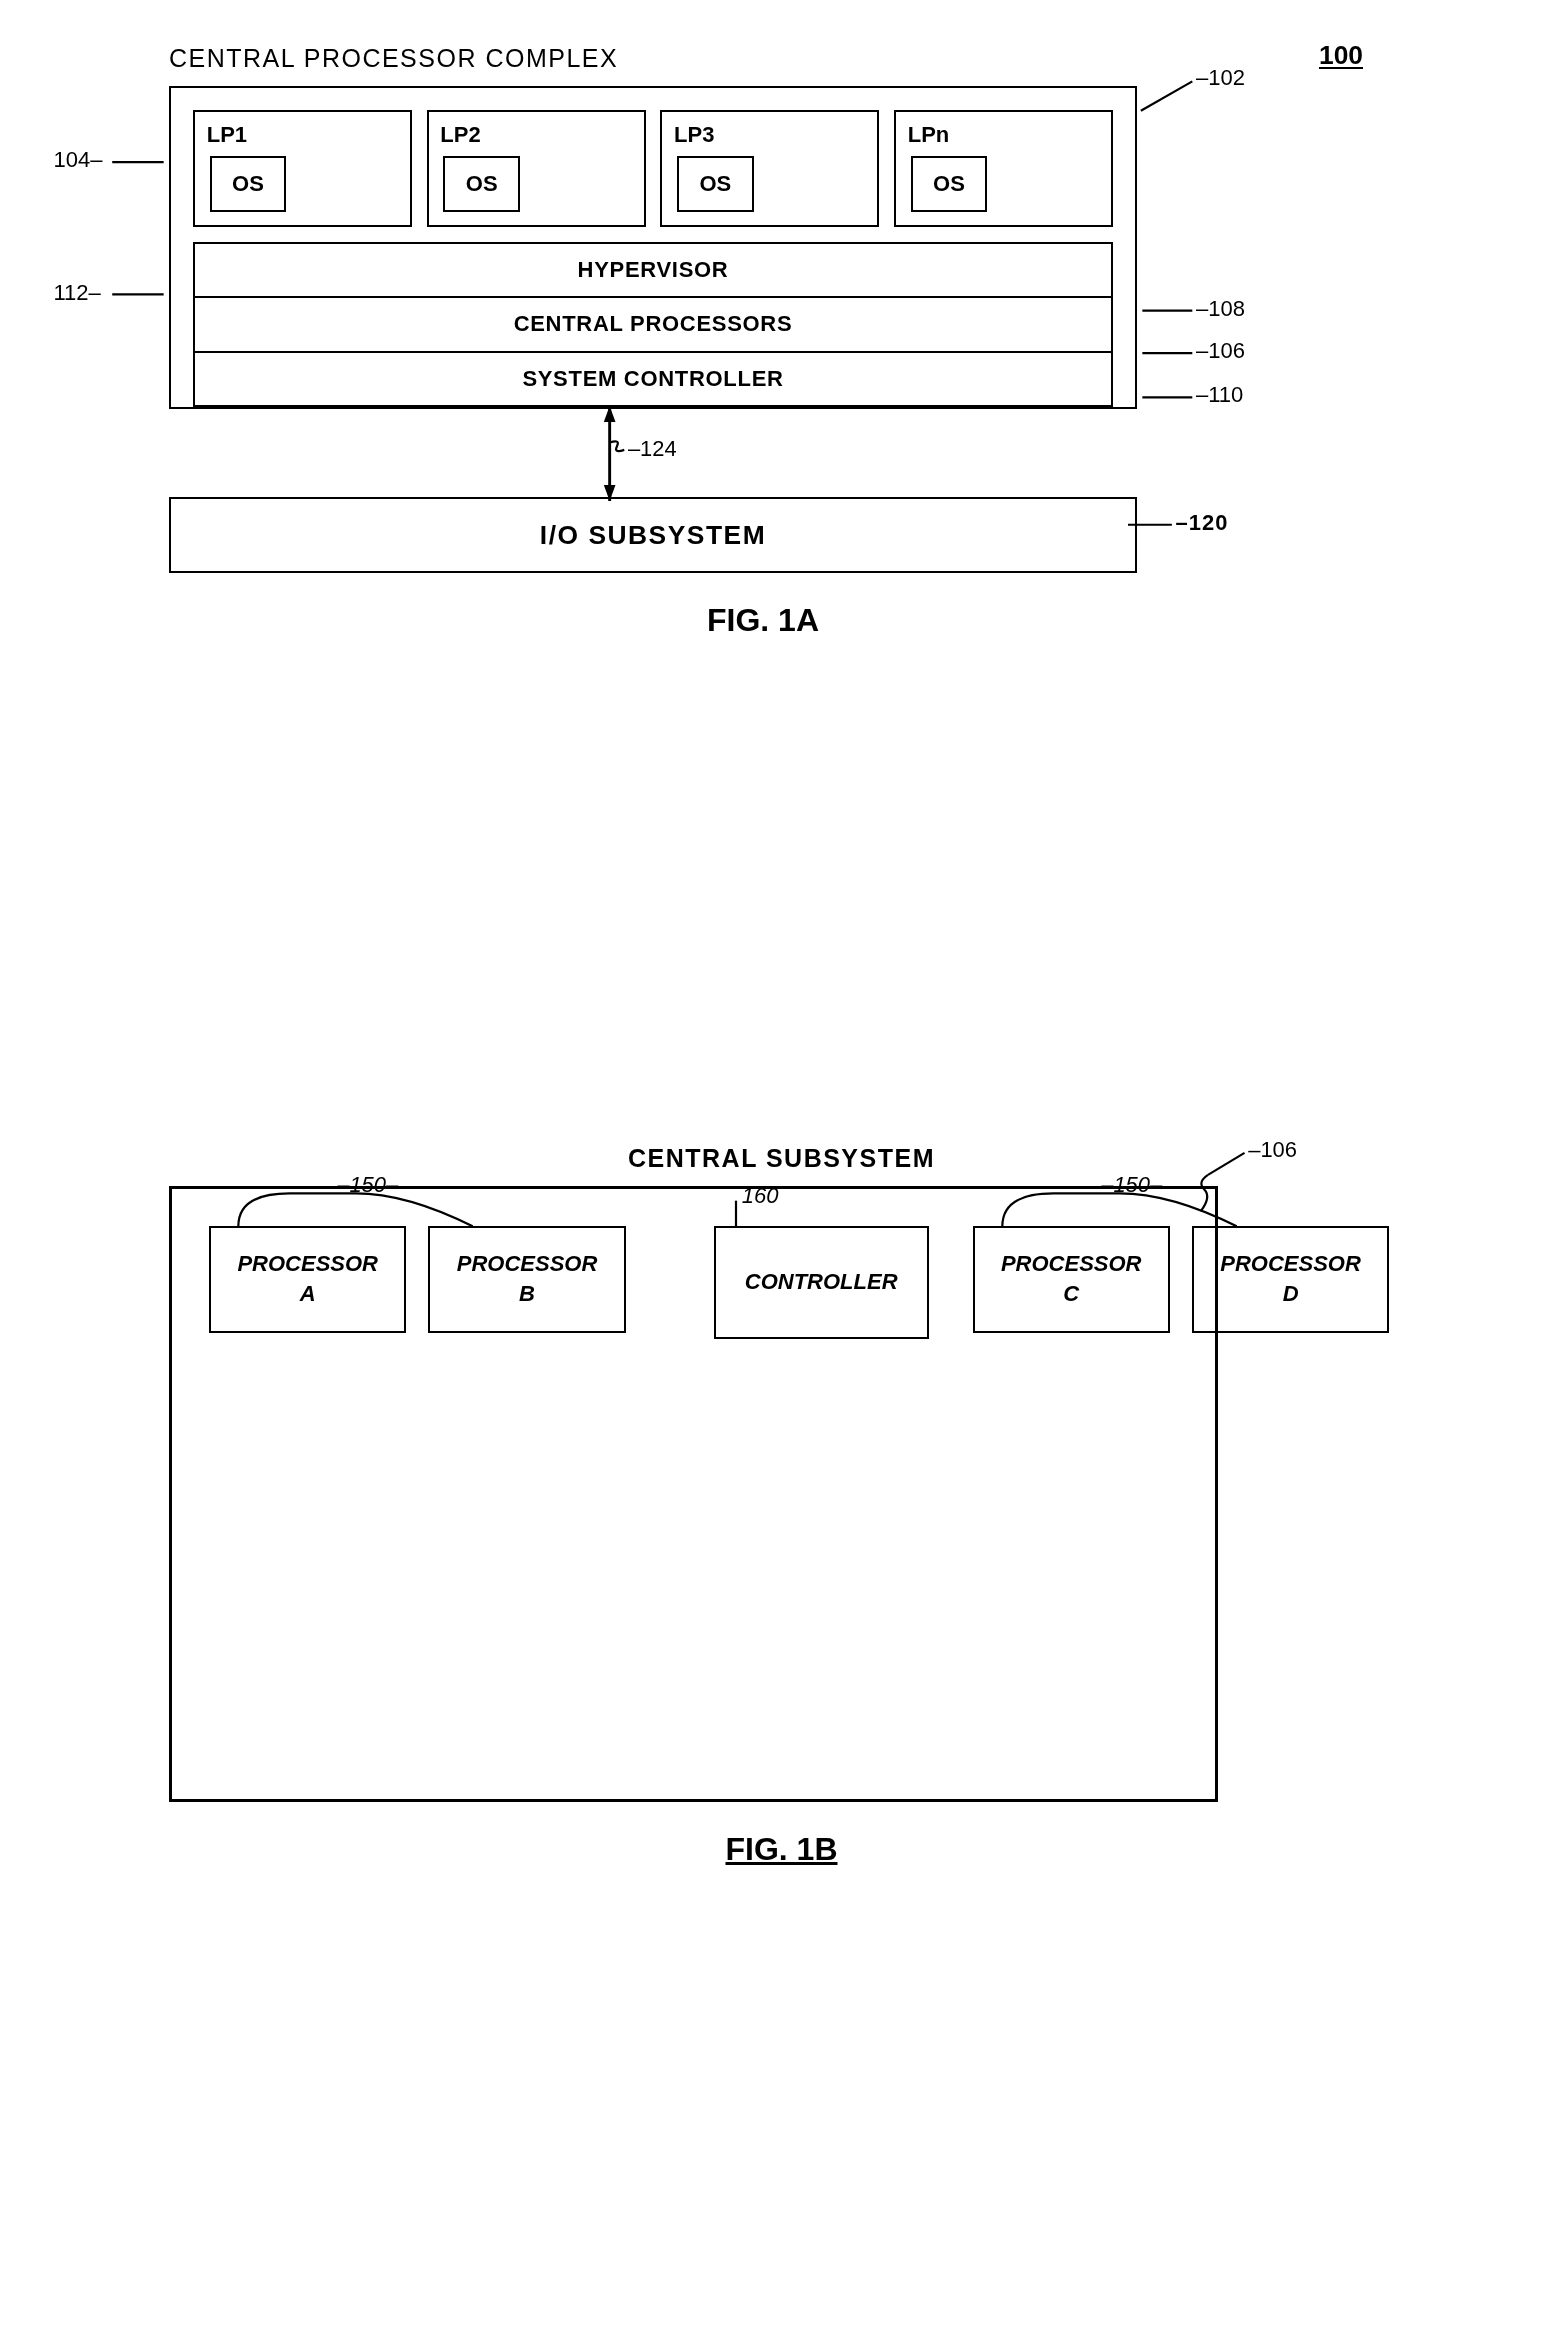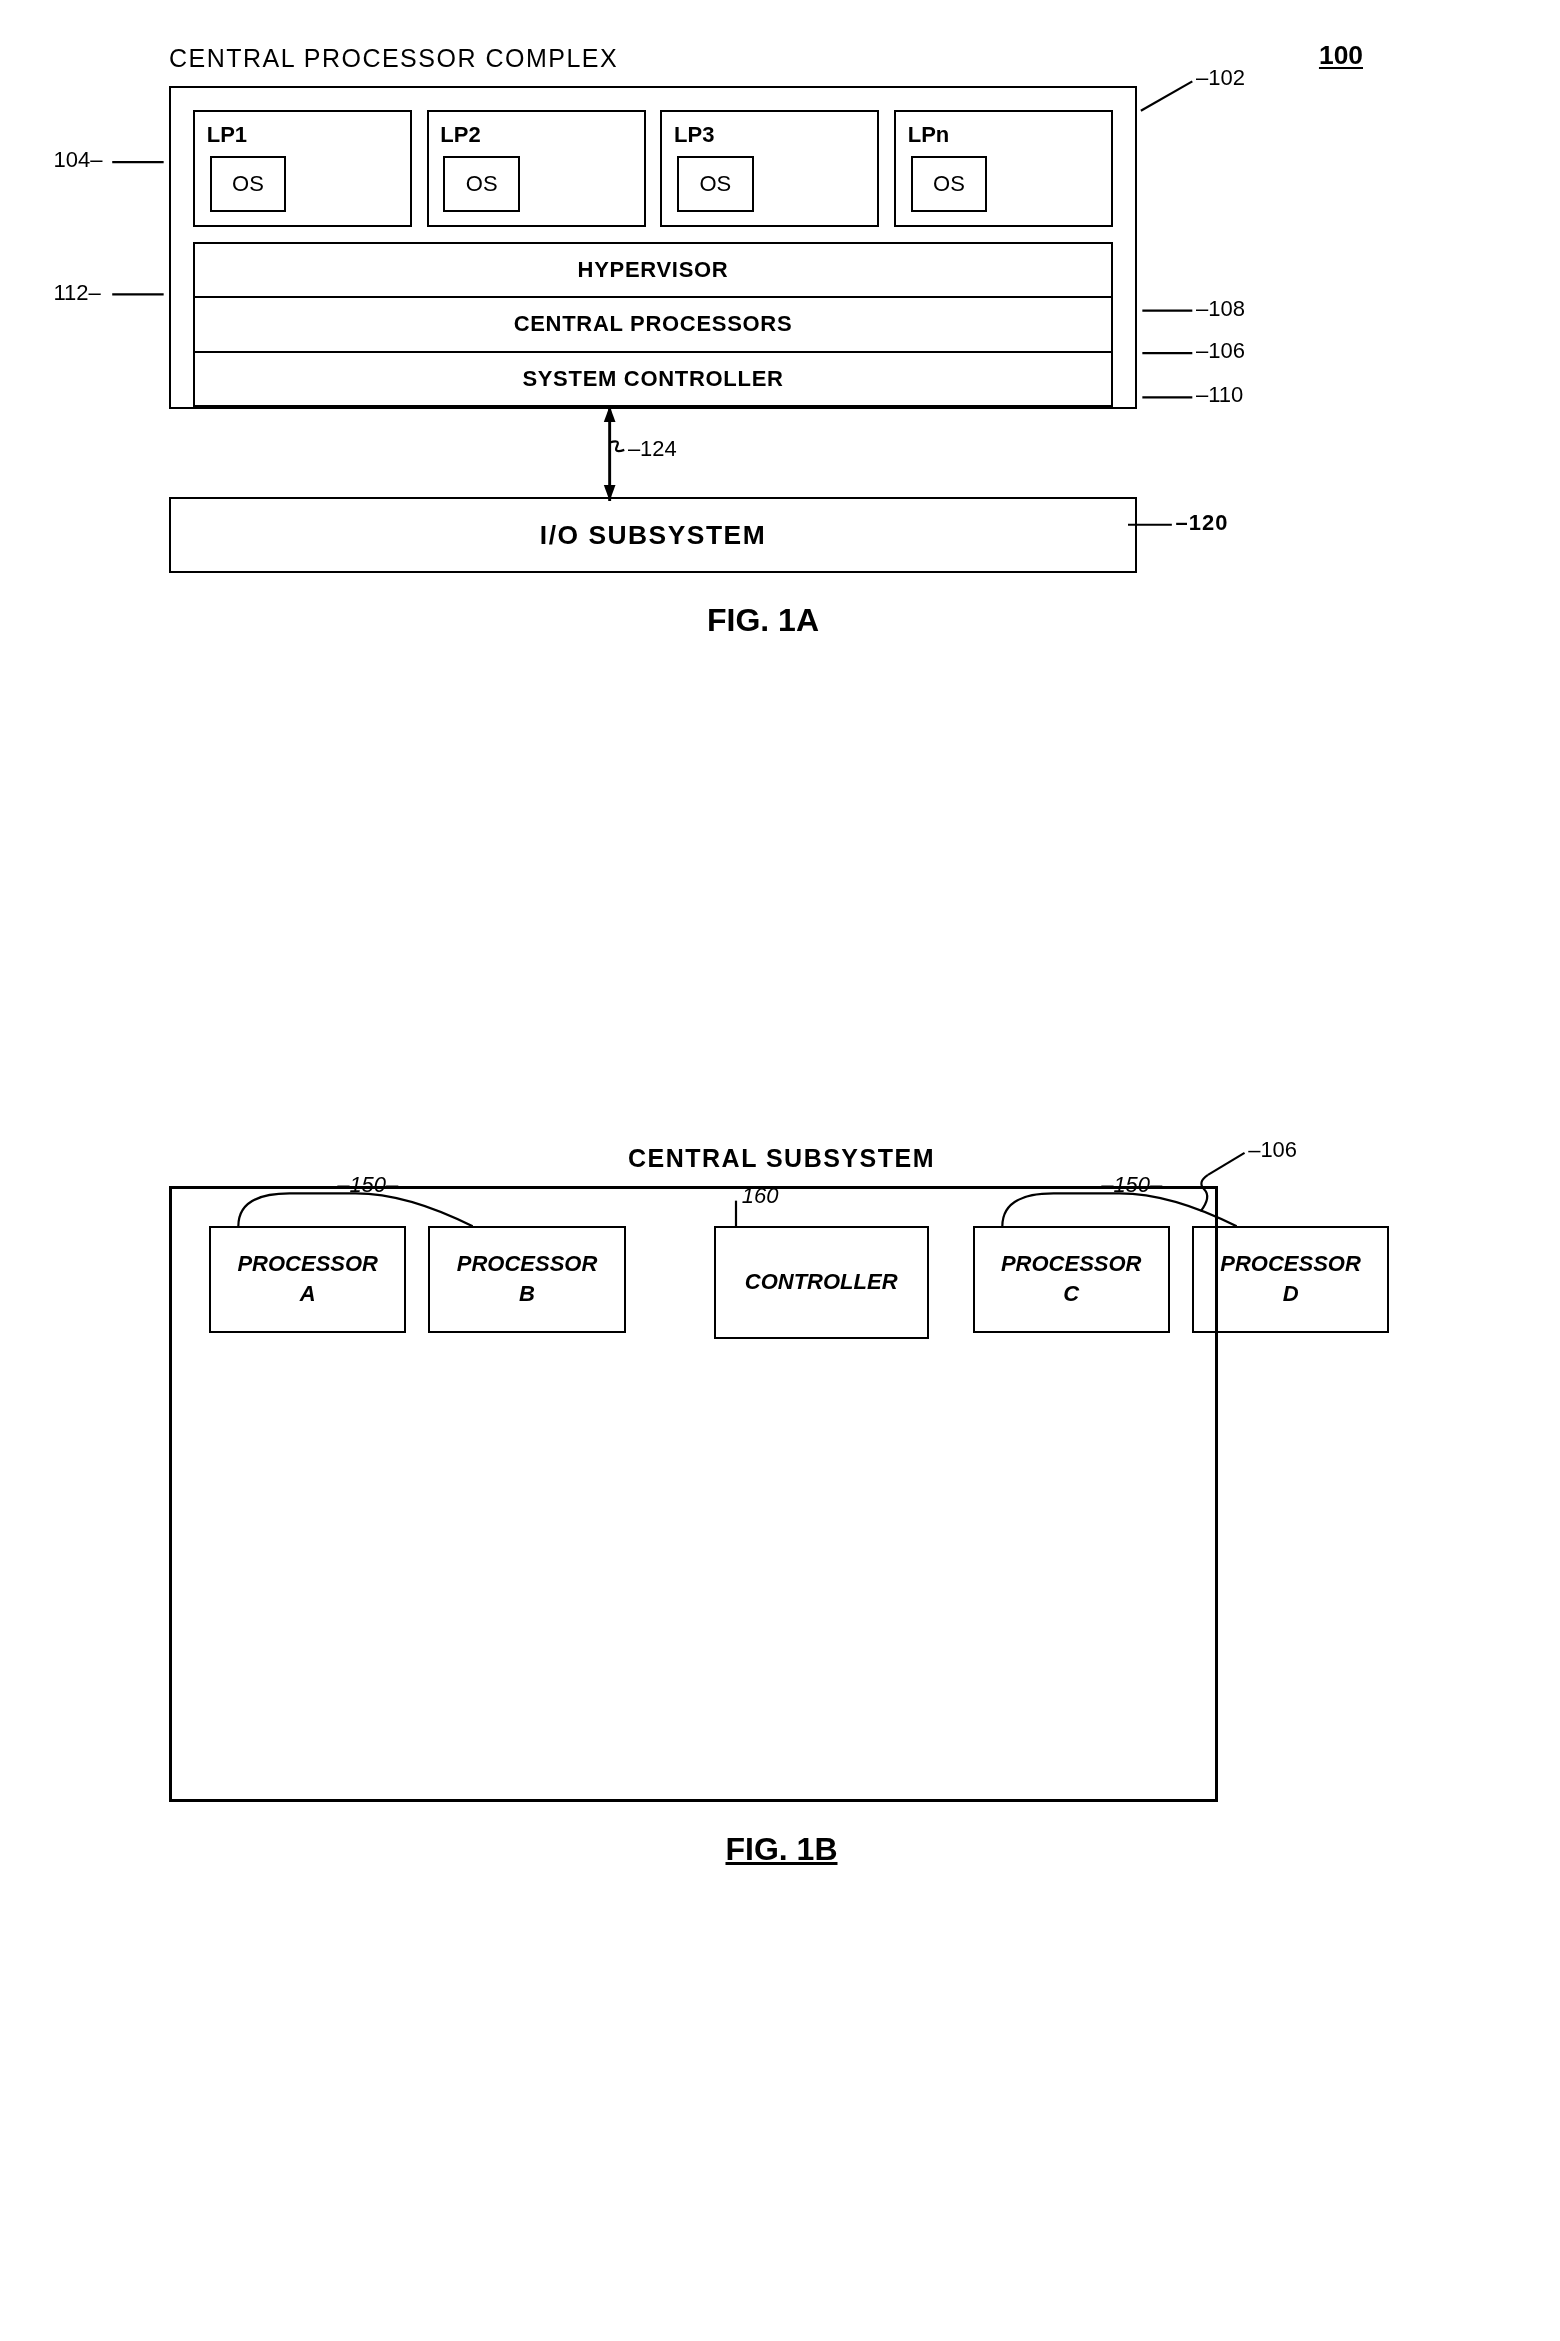--- a/index.html
+++ b/index.html
@@ -76,21 +76,21 @@
       font-size: 22px;
       font-weight: bold;
       margin-bottom: 7.3px;
       margin-left: 4.4px;
     }
 
     .os-box {
       border: 2.2px solid #000;
       padding: 13.2px 20.5px;
       font-size: 22px;
-      font-weight: normal;
+      font-weight: bold;
       margin-left: 7.3px;
     }
 
     .layer-row {
       border: 2.2px solid #000;
       border-bottom: none;
       text-align: center;
       font-size: 22px;
       font-weight: bold;
       letter-spacing: 0.7px;

